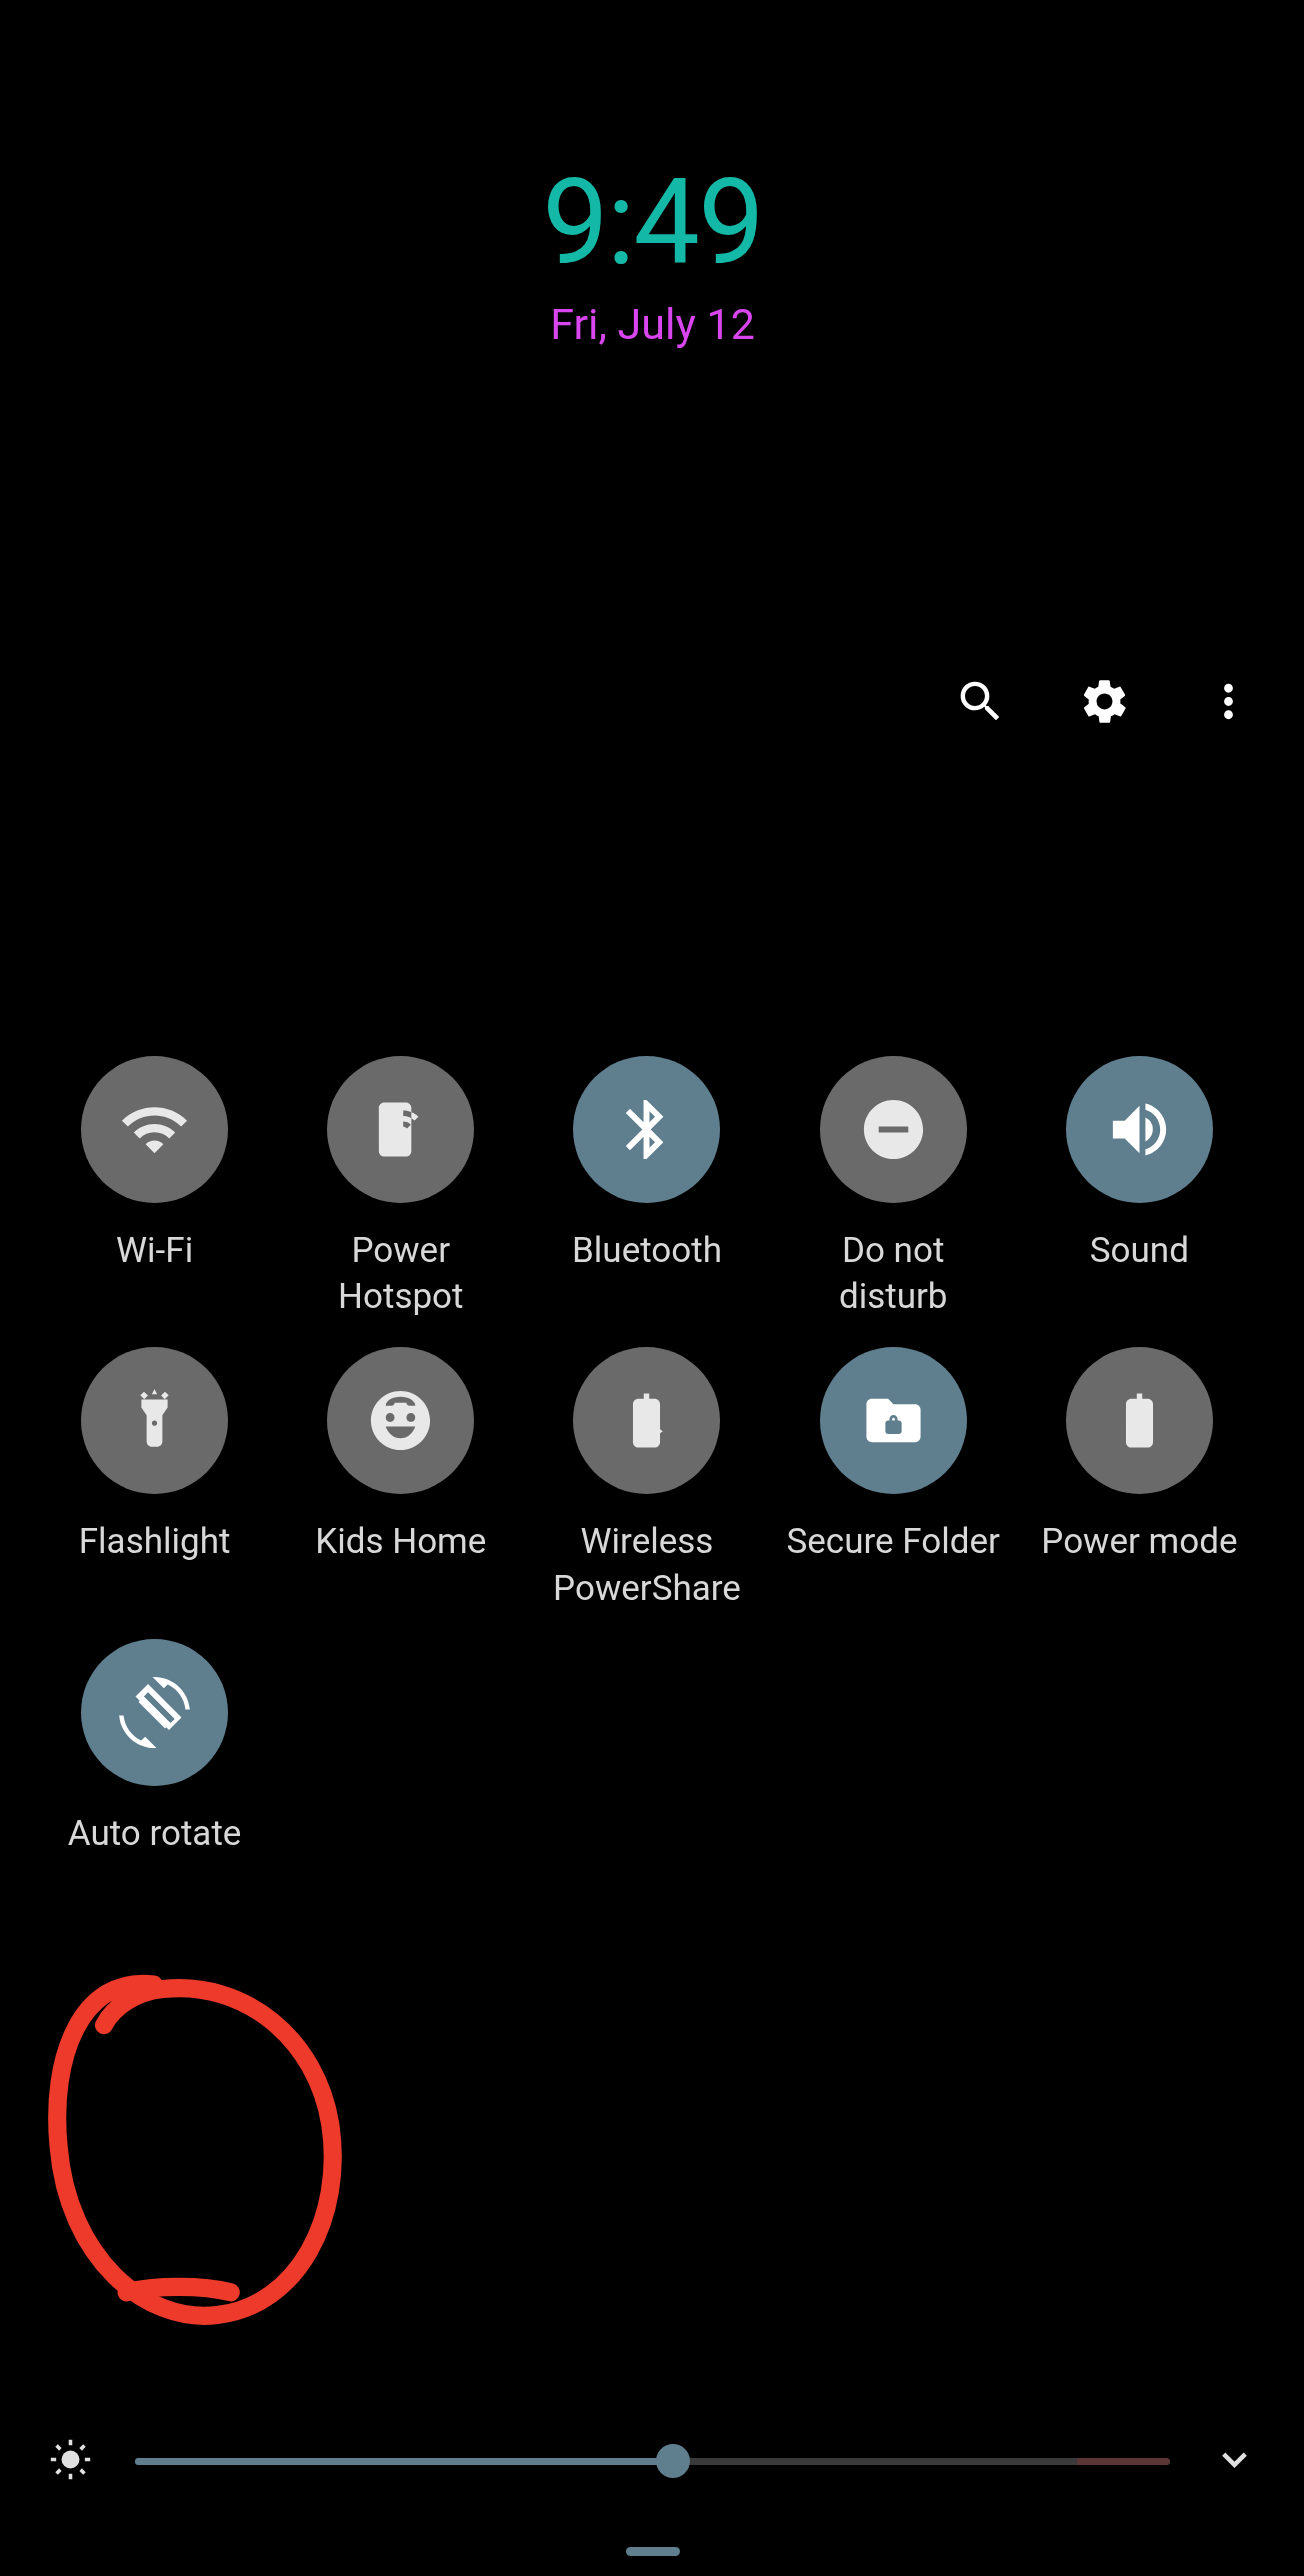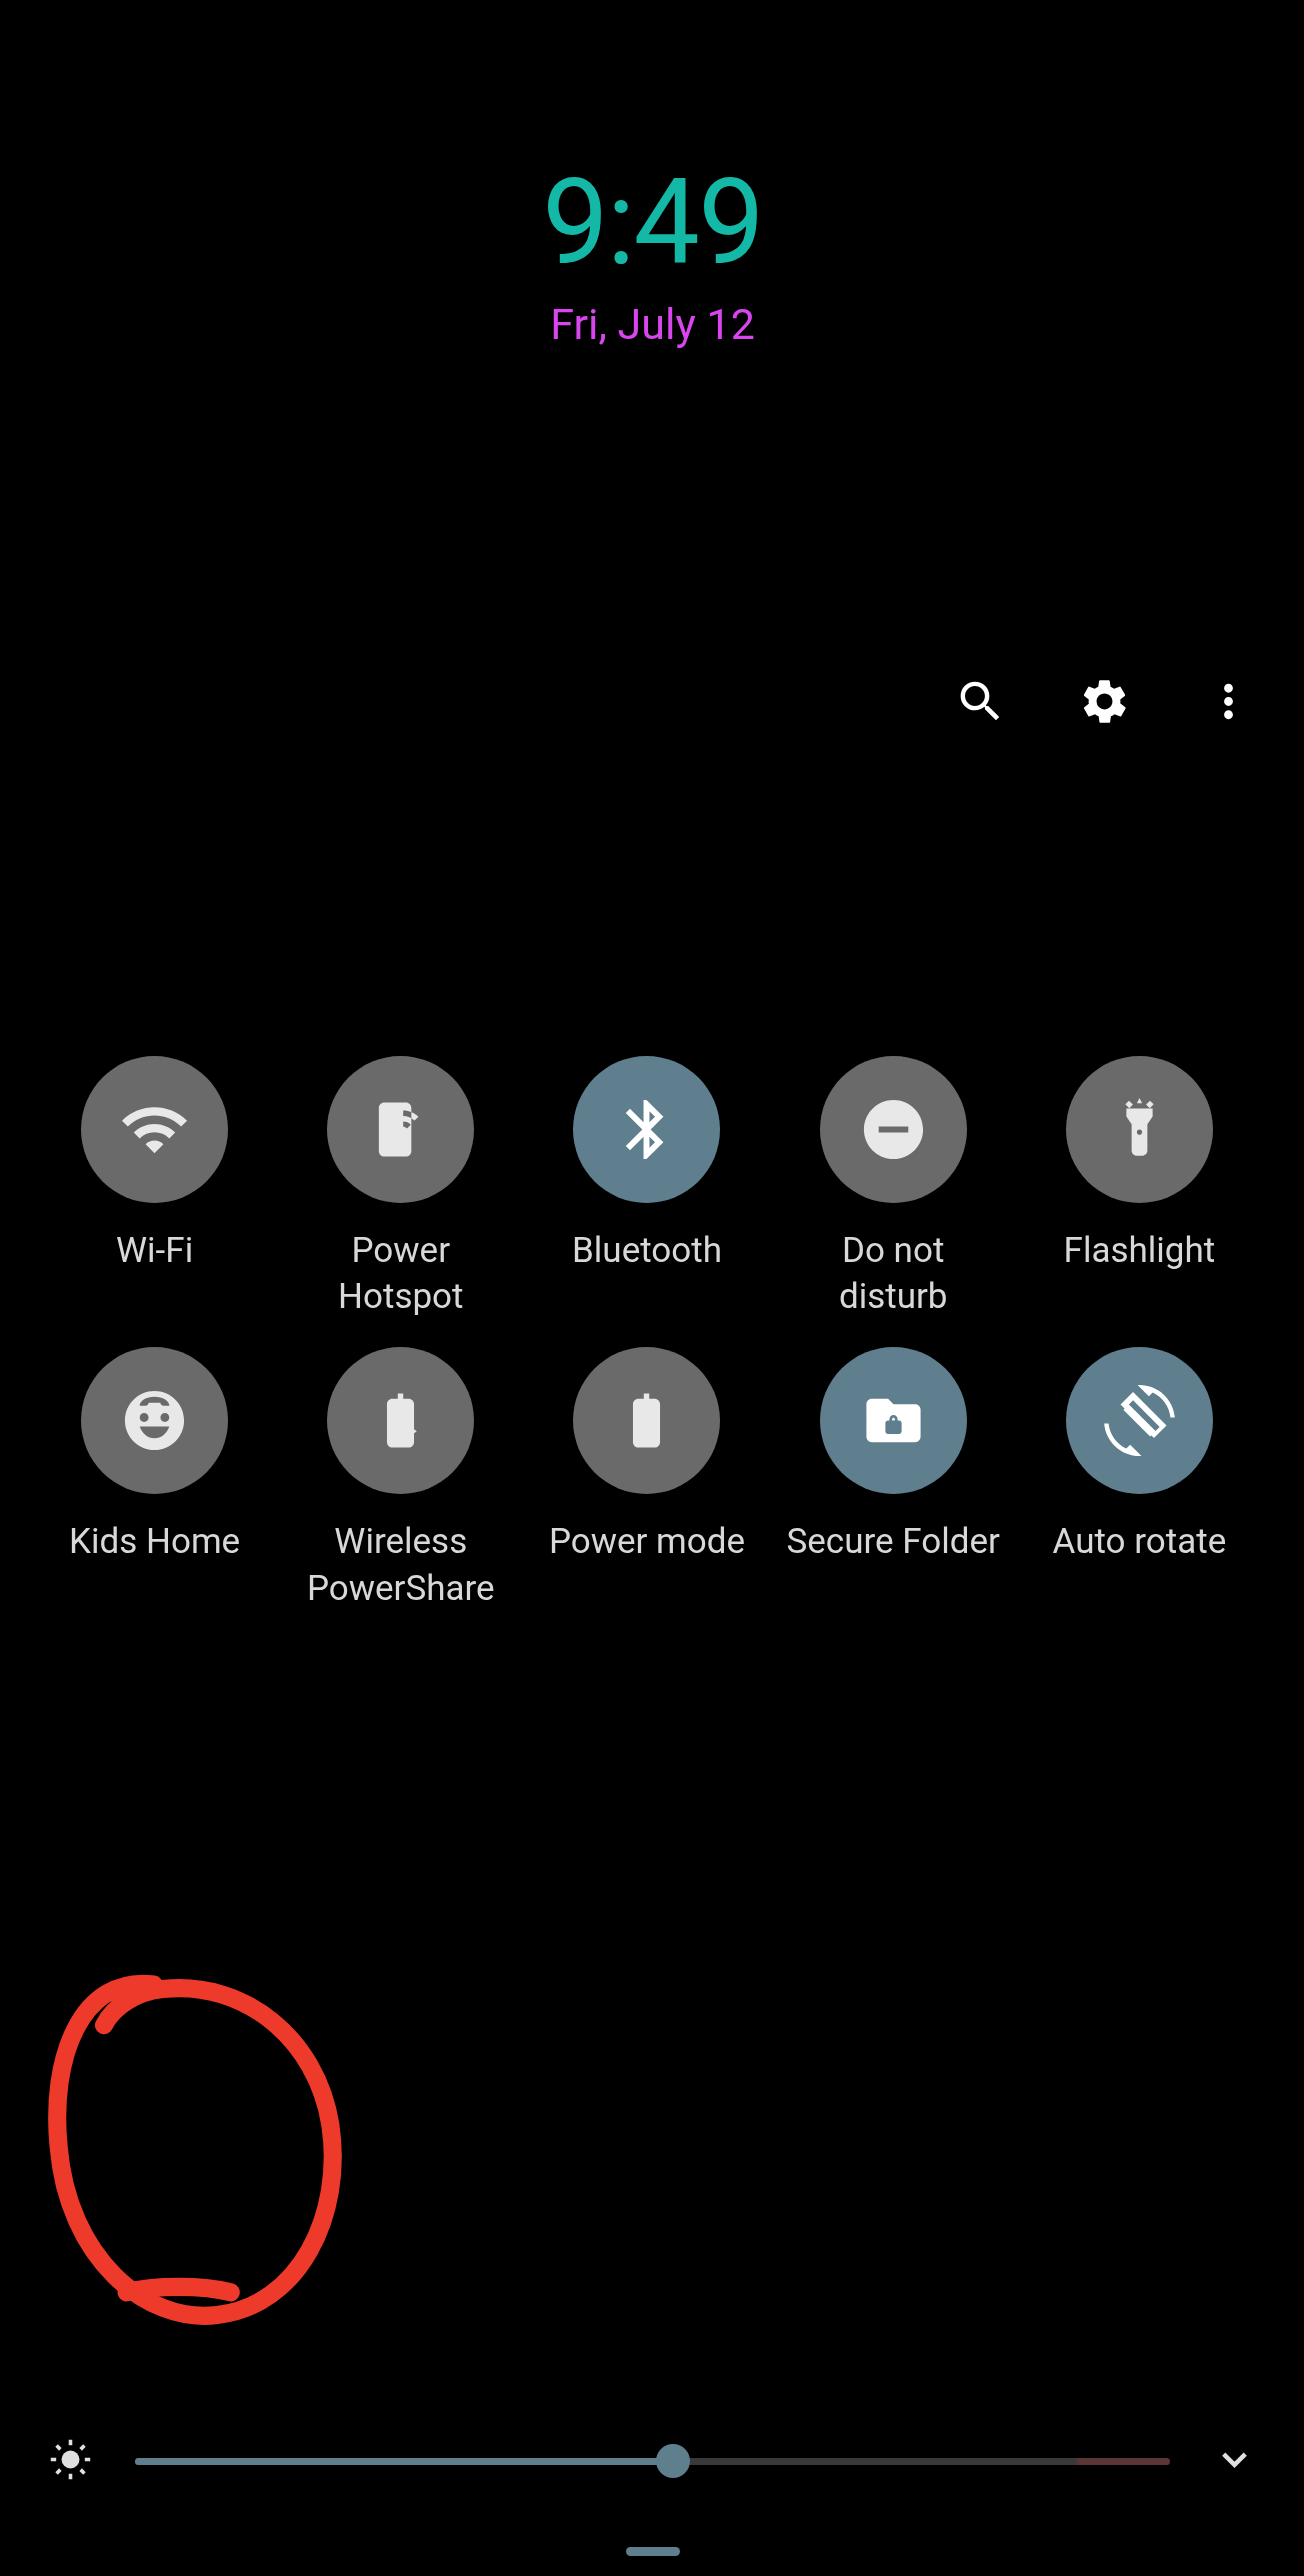--- a/index.html
+++ b/index.html
@@ -172,20 +172,28 @@
     <div class="tile-label">Bluetooth</div>
   </div>
   <div class="tile">
     <div class="tile-circle tile-off">
       <svg width="71" height="71" viewBox="0 0 24 24">
           <path d="M12 2C6.48 2 2 6.48 2 12s4.48 10 10 10 10-4.48 10-10S17.52 2 12 2zm5 11H7v-2h10v2z"></path>
         </svg>
     </div>
     <div class="tile-label">Do not disturb</div>
   </div>
+  <div class="tile">
+    <div class="tile-circle tile-on">
+      <svg width="71" height="71" viewBox="0 0 24 24">
+          <path d="M3 9v6h4l5 5V4L7 9H3zm13.5 3A4.5 4.5 0 0014 7.97v8.05c1.48-.73 2.5-2.25 2.5-4.02zM14 3.23v2.06c2.89.86 5 3.54 5 6.71s-2.11 5.85-5 6.71v2.06c4.01-.91 7-4.49 7-8.77s-2.99-7.86-7-8.77z"></path>
+        </svg>
+    </div>
+    <div class="tile-label">Sound</div>
+  </div>
 
   <div class="tile">
     <div class="tile-circle tile-off">
       <svg width="63" height="63" viewBox="0 0 24 24">
           <path d="M9 10v10c0 1.1.9 2 2 2h2c1.1 0 2-.9 2-2V10l2-3V4H7v3l2 3zm3 4c-.55 0-1-.45-1-1s.45-1 1-1 1 .45 1 1-.45 1-1 1zM12 0l-1 2h2l-1-2zm4 1l-1.5 1.5 1.4 1.4L17.4 2.4 16 1zM8 1L6.6 2.4l1.5 1.5 1.4-1.4L8 1z"></path>
         </svg>
     </div>
     <div class="tile-label">Flashlight</div>
   </div>
   <div class="tile">
@@ -198,34 +206,34 @@
   </div>
   <div class="tile">
     <div class="tile-circle tile-off">
       <svg width="65" height="65" viewBox="0 0 24 24">
           <path d="M13 4h-2V2h2v2zm2 0c1.1 0 2 .9 2 2v14c0 1.1-.9 2-2 2H9c-1.1 0-2-.9-2-2V6c0-1.1.9-2 2-2h6zm-1 9l4 3-4 3v-2h-3v-2h3v-2z"></path>
         </svg>
     </div>
     <div class="tile-label">Wireless PowerShare</div>
   </div>
   <div class="tile">
+    <div class="tile-circle tile-on">
+      <svg width="65" height="65" viewBox="0 0 24 24">
+          <path d="M20 6h-8l-2-2H4c-1.1 0-2 .9-2 2v12c0 1.1.9 2 2 2h16c1.1 0 2-.9 2-2V8c0-1.1-.9-2-2-2zm-8 4c.83 0 1.5.67 1.5 1.5V12h.5c.55 0 1 .45 1 1v3c0 .55-.45 1-1 1h-4c-.55 0-1-.45-1-1v-3c0-.55.45-1 1-1h.5v-.5c0-.83.67-1.5 1.5-1.5zm0 1c-.28 0-.5.22-.5.5V12h1v-.5c0-.28-.22-.5-.5-.5z"></path>
+        </svg>
+    </div>
+    <div class="tile-label">Secure Folder</div>
+  </div>
+  <div class="tile">
     <div class="tile-circle tile-off">
       <svg width="65" height="65" viewBox="0 0 24 24">
           <path d="M13 4h-2V2h2v2zm2 0c1.1 0 2 .9 2 2v14c0 1.1-.9 2-2 2H9c-1.1 0-2-.9-2-2V6c0-1.1.9-2 2-2h6zm-6 8l3-3 3 3h-2v2h2l-3 3-3-3h2v-2H9z"></path>
         </svg>
     </div>
     <div class="tile-label">Power mode</div>
-  </div>
-  <div class="tile">
-    <div class="tile-circle tile-on">
-      <svg width="65" height="65" viewBox="0 0 24 24">
-          <path d="M20 6h-8l-2-2H4c-1.1 0-2 .9-2 2v12c0 1.1.9 2 2 2h16c1.1 0 2-.9 2-2V8c0-1.1-.9-2-2-2zm-8 4c.83 0 1.5.67 1.5 1.5V12h.5c.55 0 1 .45 1 1v3c0 .55-.45 1-1 1h-4c-.55 0-1-.45-1-1v-3c0-.55.45-1 1-1h.5v-.5c0-.83.67-1.5 1.5-1.5zm0 1c-.28 0-.5.22-.5.5V12h1v-.5c0-.28-.22-.5-.5-.5z"></path>
-        </svg>
-    </div>
-    <div class="tile-label">Secure Folder</div>
   </div>
 
   <div class="tile">
     <div class="tile-circle tile-on">
       <svg width="71" height="71" viewBox="0 0 24 24">
           <path d="M16.48 2.52c3.27 1.55 5.61 4.72 5.97 8.48h1.5C23.44 4.84 18.29 0 12 0l-.66.03 3.81 3.81 1.33-1.32zM7.52 21.48C4.25 19.94 1.91 16.76 1.55 13H.05C.56 19.16 5.71 24 12 24l.66-.03-3.81-3.81-1.33 1.32zM8.41 6.59L6.59 8.41 15.59 17.41 17.41 15.59 8.41 6.59z M9.82 5.17l8.99 8.99-1.41 1.41-8.99-8.99 1.41-1.41m0-2.83L5.58 6.59l11.31 11.31 4.24-4.24L9.82 2.34z"></path>
         </svg>
     </div>
     <div class="tile-label">Auto rotate</div>
   </div>

